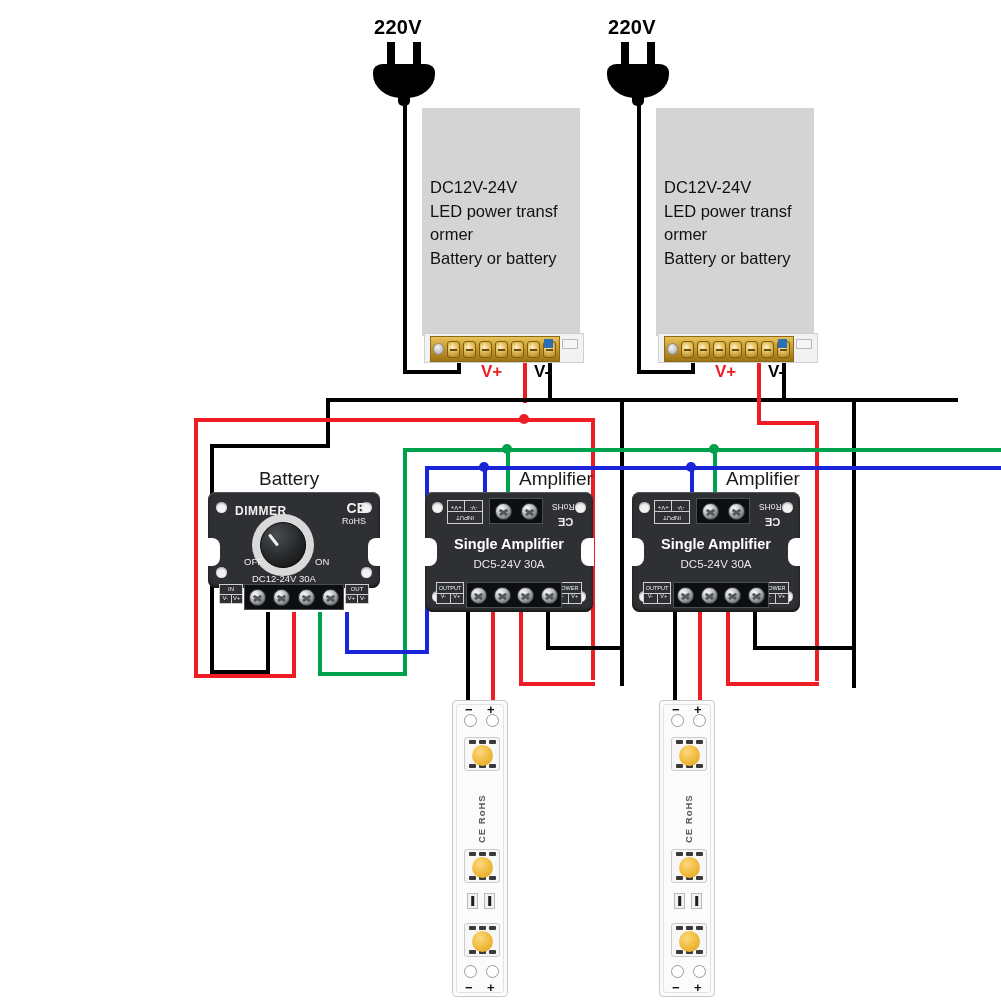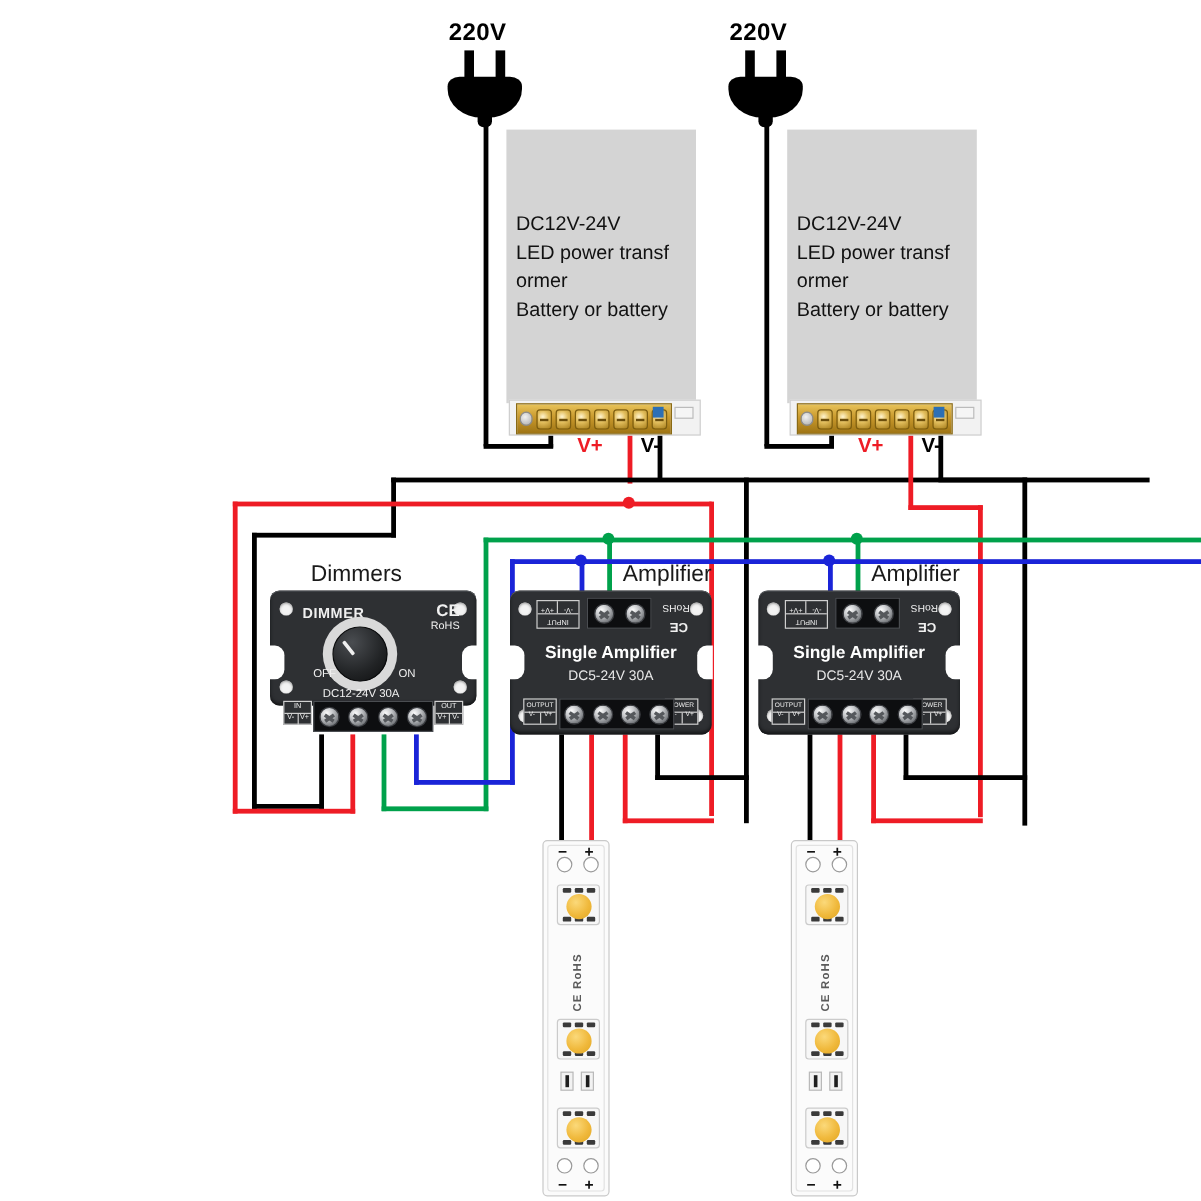--- a/index.html
+++ b/index.html
@@ -238,22 +238,22 @@
         <div class="screw"></div>
         <div class="screw"></div>
         <div class="screw"></div>
     </div>
     <div class="termtag" style="left:778px;top:339px;"></div>
     <div class="termcap" style="left:796px;top:339px;"></div>
     <div class="lblvp" style="left:715px;top:362px;">V+</div>
     <div class="lblvm" style="left:768px;top:362px;">V-</div>
   </div>
 
-  <div class="lbldim" style="left:259px;top:468px;">Dimmers</div>
-  <div class="dev" style="left:225px;top:492px;width:172px;height:96px;">
+  <div class="lbldim" style="left:259px;top:468px;">Battery</div>
+  <div class="dev" style="left:208px;top:492px;width:172px;height:96px;">
     <div class="devnotchL" style="top:46px;"></div>
     <div class="devnotchR" style="top:46px;"></div>
     <div class="hole" style="left:8px;top:10px;"></div>
     <div class="hole" style="right:8px;top:10px;"></div>
     <div class="hole" style="left:8px;bottom:10px;"></div>
     <div class="hole" style="right:8px;bottom:10px;"></div>
 
     <div class="ceblk" style="left:27px;top:12px;font-size:12px;font-weight:bold;letter-spacing:.5px;">DIMMER</div>
     <div class="ceblk" style="right:14px;top:8px;font-size:14px;font-weight:bold;">CE</div>
     <div class="ceblk" style="right:14px;top:24px;font-size:9px;">RoHS</div>

